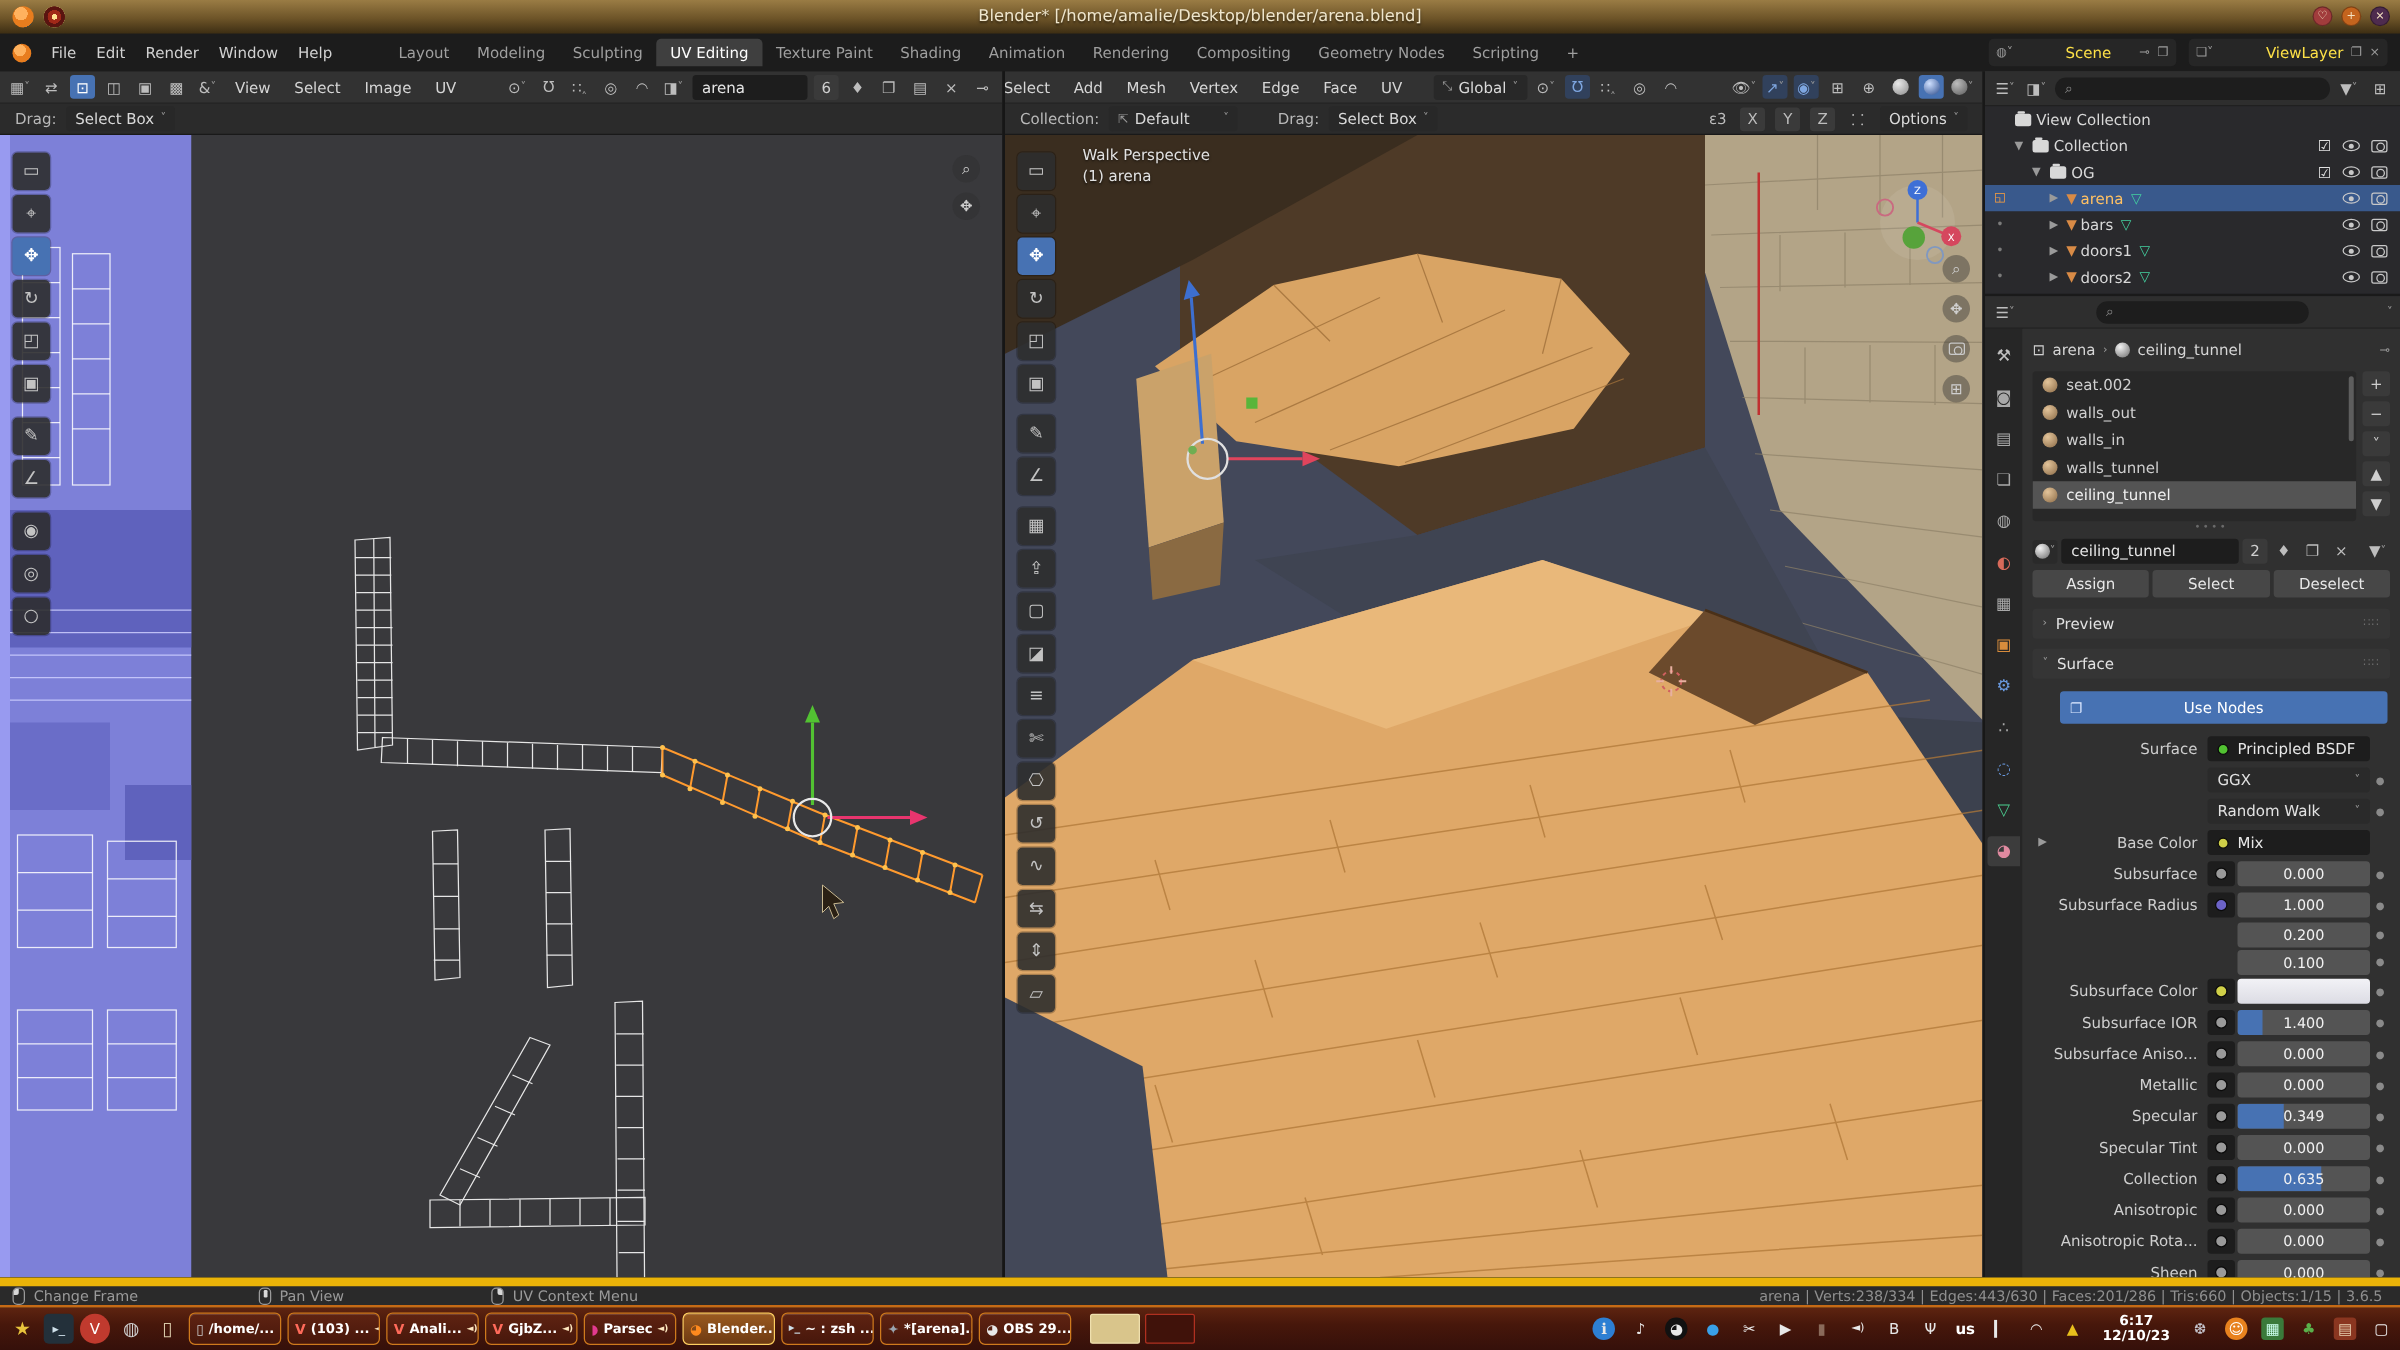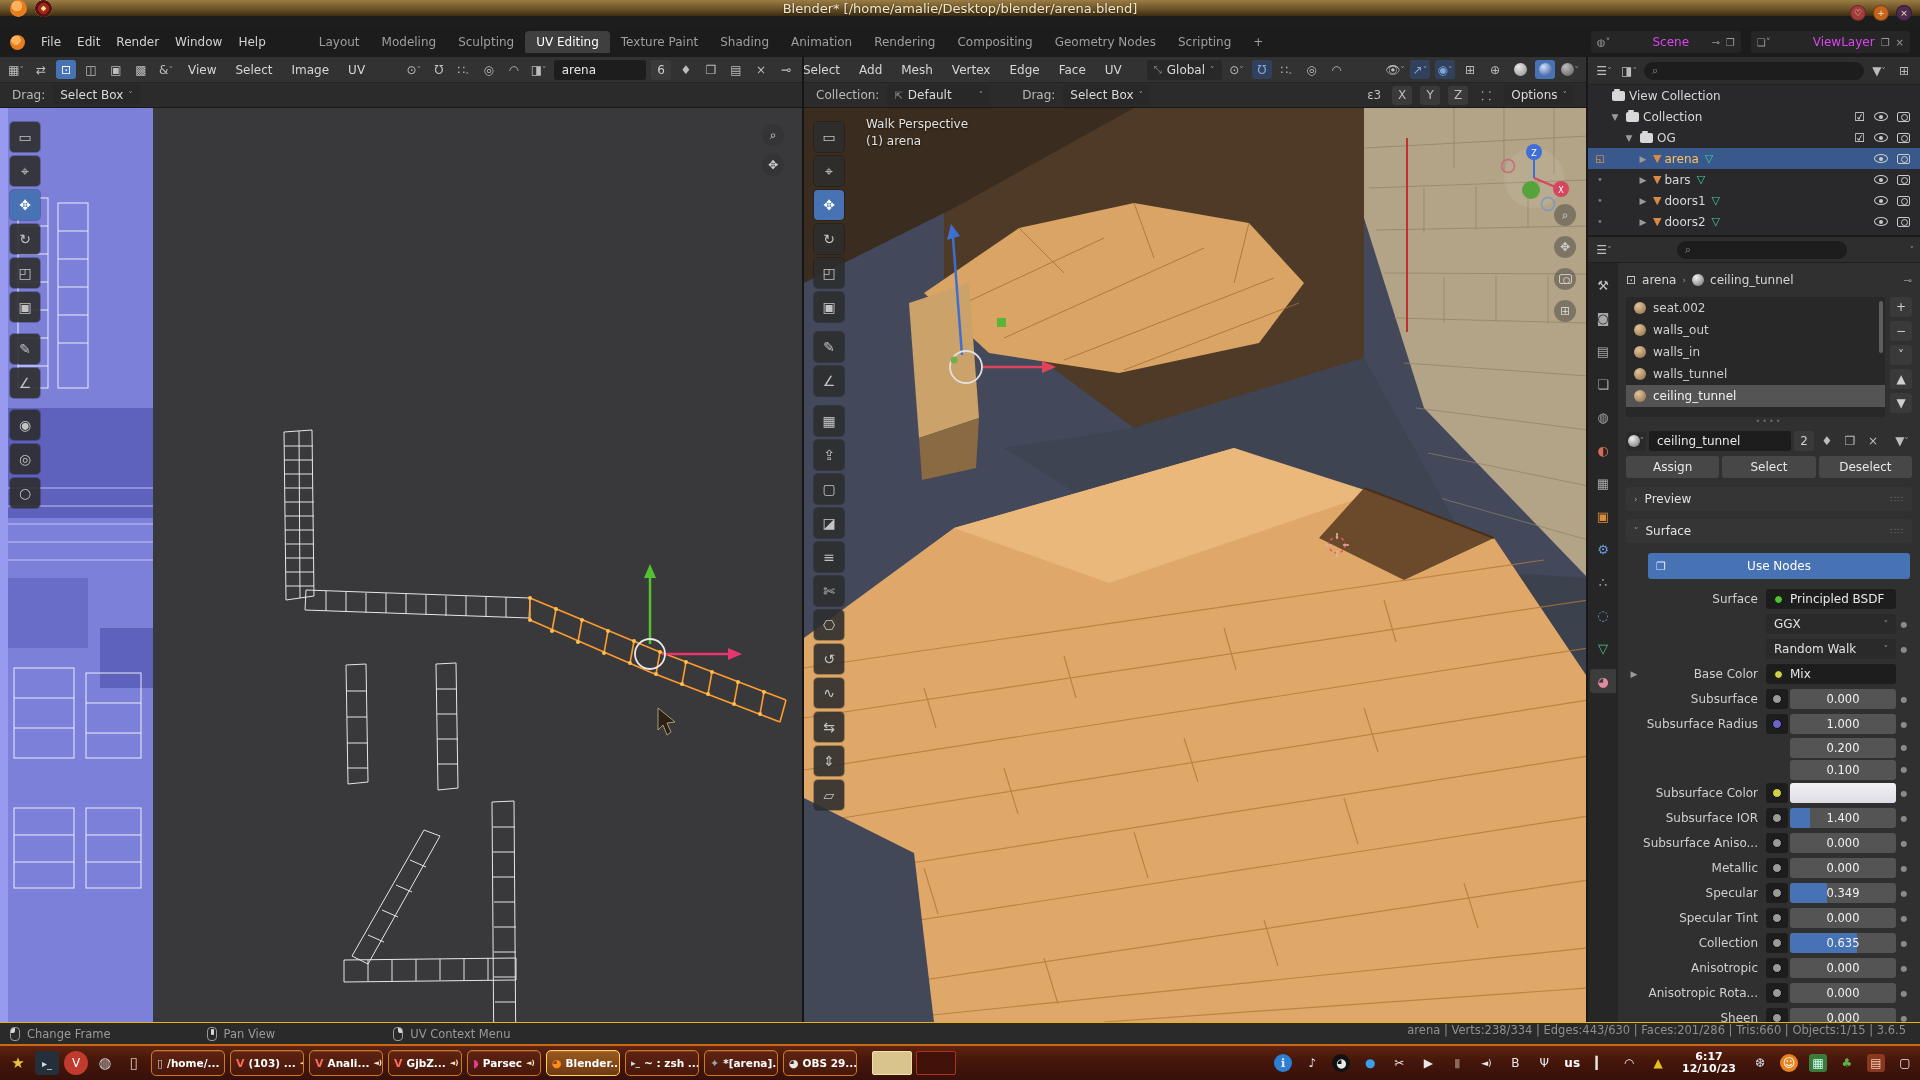--- a/index.html
+++ b/index.html
@@ -1,21 +1,21 @@
 <!DOCTYPE html>
 <html style="--accent: #4772b3; --selection_orange: #f4a62a; --uv_selected: #ff9a2e; --outliner_select: #39598c; --taskbar_border: #cf7a1d; --viewport_tan: #dca465;"><head>
 <meta charset="utf-8">
 <style>
   *{margin:0;padding:0;box-sizing:border-box;}
   html,body{background:#111;}
   .screen{position:relative;width:1920px;height:1080px;background:#1d1d1d;
     font-family:"DejaVu Sans",sans-serif;font-size:12px;color:#d6d6d6;overflow:hidden;}
 
   
-  .titlebar{position:absolute;left:0;top:0;width:1920px;height:16px;
+  .titlebar{position:absolute;left:0;top:0;width:1920px;height:27px;
     background:linear-gradient(180deg,#9a7c44 0%,#6d5428 55%,#3c2d13 100%);
     display:flex;align-items:center;padding:0 10px;}
   .tb-title{position:absolute;left:0;right:0;text-align:center;color:#efe6cd;
     font-size:13px;text-shadow:0 1px 2px #00000088;}
   .blogo{width:17px;height:17px;border-radius:50%;
     background:radial-gradient(circle at 40% 35%,#ffb25e 0 35%,#e87d1e 36% 75%,#2a4a6a 76% 100%);
     display:inline-block;}
   .target-ico{width:17px;height:17px;border-radius:50%;margin-left:8px;
     background:radial-gradient(circle,#ffdf90 0 18%,#a02818 19% 45%,#5a1410 46% 70%,#c8a060 71%);}
   .winbtns{position:absolute;right:8px;top:5px;display:flex;gap:7px;}
@@ -25,21 +25,21 @@
   
   .menubar{position:absolute;left:0;top:27px;width:1920px;height:30px;background:#1c1c1c;
     display:flex;align-items:center;padding:0 10px;}
   .menu-item{padding:3px 8px;color:#d2d2d2;border-radius:3px;}
   .ws-tabs{display:flex;margin-left:34px;}
   .ws-tab{padding:4px 11px;color:#9f9f9f;border-radius:4px 4px 0 0;}
   .ws-tab.active{background:#3f3f3f;color:#fdfdfd;}
   .topbar-right{margin-left:auto;display:flex;gap:10px;align-items:center;}
   .selector{display:flex;align-items:center;background:#262626;border-radius:4px;height:22px;
     padding:0 6px;gap:6px;min-width:150px;}
-  .selector .name{flex:1;color:#d946ef;margin-left:36px;}
+  .selector .name{flex:1;color:#fde047;margin-left:36px;}
   .mini{color:#9a9a9a;font-size:10px;}
 
   
   .editor{position:absolute;top:57px;height:965px;overflow:hidden;}
   .ed-head{height:26px;background:#323232;display:flex;align-items:center;gap:5px;
     padding:0 6px;border-bottom:1px solid #232323;white-space:nowrap;}
   .ed-tools{height:25px;background:#2b2b2b;display:flex;align-items:center;gap:8px;
     padding:0 12px;border-bottom:1px solid #191919;}
   .hmenu{padding:2px 7px;color:#d6d6d6;}
   .hico{min-width:20px;height:19px;display:inline-flex;align-items:center;justify-content:center;
@@ -140,21 +140,21 @@
   .valdd .chev{margin-left:auto;}
   .deco{width:16px;text-align:center;color:#8a8a8a;font-size:8px;}
   .swatch{flex:1;height:20px;border-radius:3px;background:linear-gradient(#f2f2f6,#dcdce4);}
   .mixfield{flex:1;height:20px;background:#1d1d1d;border-radius:3px;display:flex;align-items:center;
     gap:7px;padding:0 8px;color:#e8e8e8;}
   .dot-y{width:9px;height:9px;border-radius:50%;background:#cfcf48;border:1px solid #0a0a0a;}
   .dot-g{width:9px;height:9px;border-radius:50%;background:#52c232;border:1px solid #0a0a0a;}
 
   
   .statusbar{position:absolute;left:0;top:1022px;width:1920px;height:22px;background:#2a2a2a;
-    border-top:1px solid #eab308;display:flex;color:#9a9a9a;font-size:11.5px;}
+    border-top:7px solid #eab308;display:flex;align-items:center;color:#9a9a9a;font-size:11.5px;}
   .mouse{width:10px;height:14px;border:1px solid #9a9a9a;border-radius:4px;position:relative;
     display:inline-block;margin-right:7px;}
   .mouse i{position:absolute;background:#d8d8d8;}
   .m-l i{left:0;top:0;width:4px;height:5px;border-radius:3px 0 2px 0;}
   .m-m i{left:3px;top:1px;width:3px;height:6px;border-radius:1px;}
   .m-r i{right:0;top:0;width:4px;height:5px;border-radius:0 3px 0 2px;}
   .hint{display:flex;align-items:center;}
   .stats{margin-left:auto;padding-right:14px;color:#8f8f8f;}
 
   

